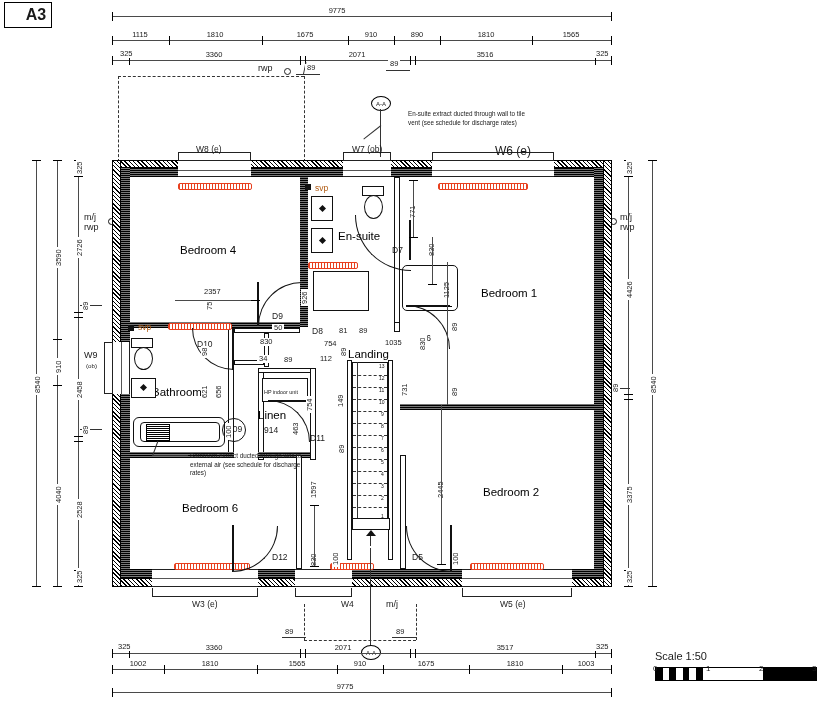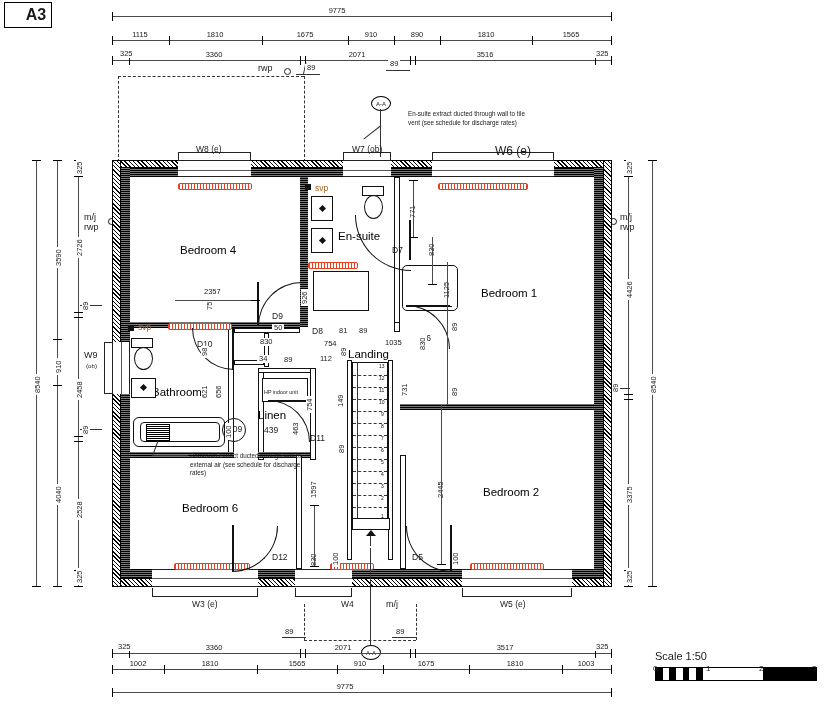--- a/index.html
+++ b/index.html
@@ -294,21 +294,21 @@
 <div class="t room" style="left:180px;top:245px;">Bedroom 4</div>
 <div class="t room" style="left:481px;top:288px;">Bedroom 1</div>
 <div class="t room" style="left:182px;top:503px;">Bedroom 6</div>
 <div class="t room" style="left:483px;top:487px;">Bedroom 2</div>
 <div class="t room" style="left:152px;top:387px;">Bathroom</div>
 <div class="t room" style="left:338px;top:231px;">En-suite</div>
 <div class="t room" style="left:348px;top:349px;">Landing</div>
 <div class="t room" style="left:258px;top:410px;">Linen</div>
 <div class="t" style="left:320px;top:288px;font-size:10px;">St.</div>
 <div class="t" style="left:321px;top:299px;font-size:8.5px;">947</div>
-<div class="t" style="left:264px;top:426px;font-size:8.5px;">439</div>
+<div class="t" style="left:264px;top:426px;font-size:8.5px;">914</div>
 
 <div class="rad" style="left:178px;top:183px;width:72px;"></div>
 <div class="rad" style="left:438px;top:183px;width:88px;"></div>
 <div class="rad" style="left:308px;top:262px;width:48px;"></div>
 <div class="rad" style="left:168px;top:323px;width:62px;"></div>
 <div class="rad" style="left:174px;top:563px;width:74px;"></div>
 <div class="rad" style="left:330px;top:563px;width:42px;"></div>
 <div class="rad" style="left:470px;top:563px;width:72px;"></div>
 
 <div class="sqdot" style="left:305px;top:184px;"></div>

